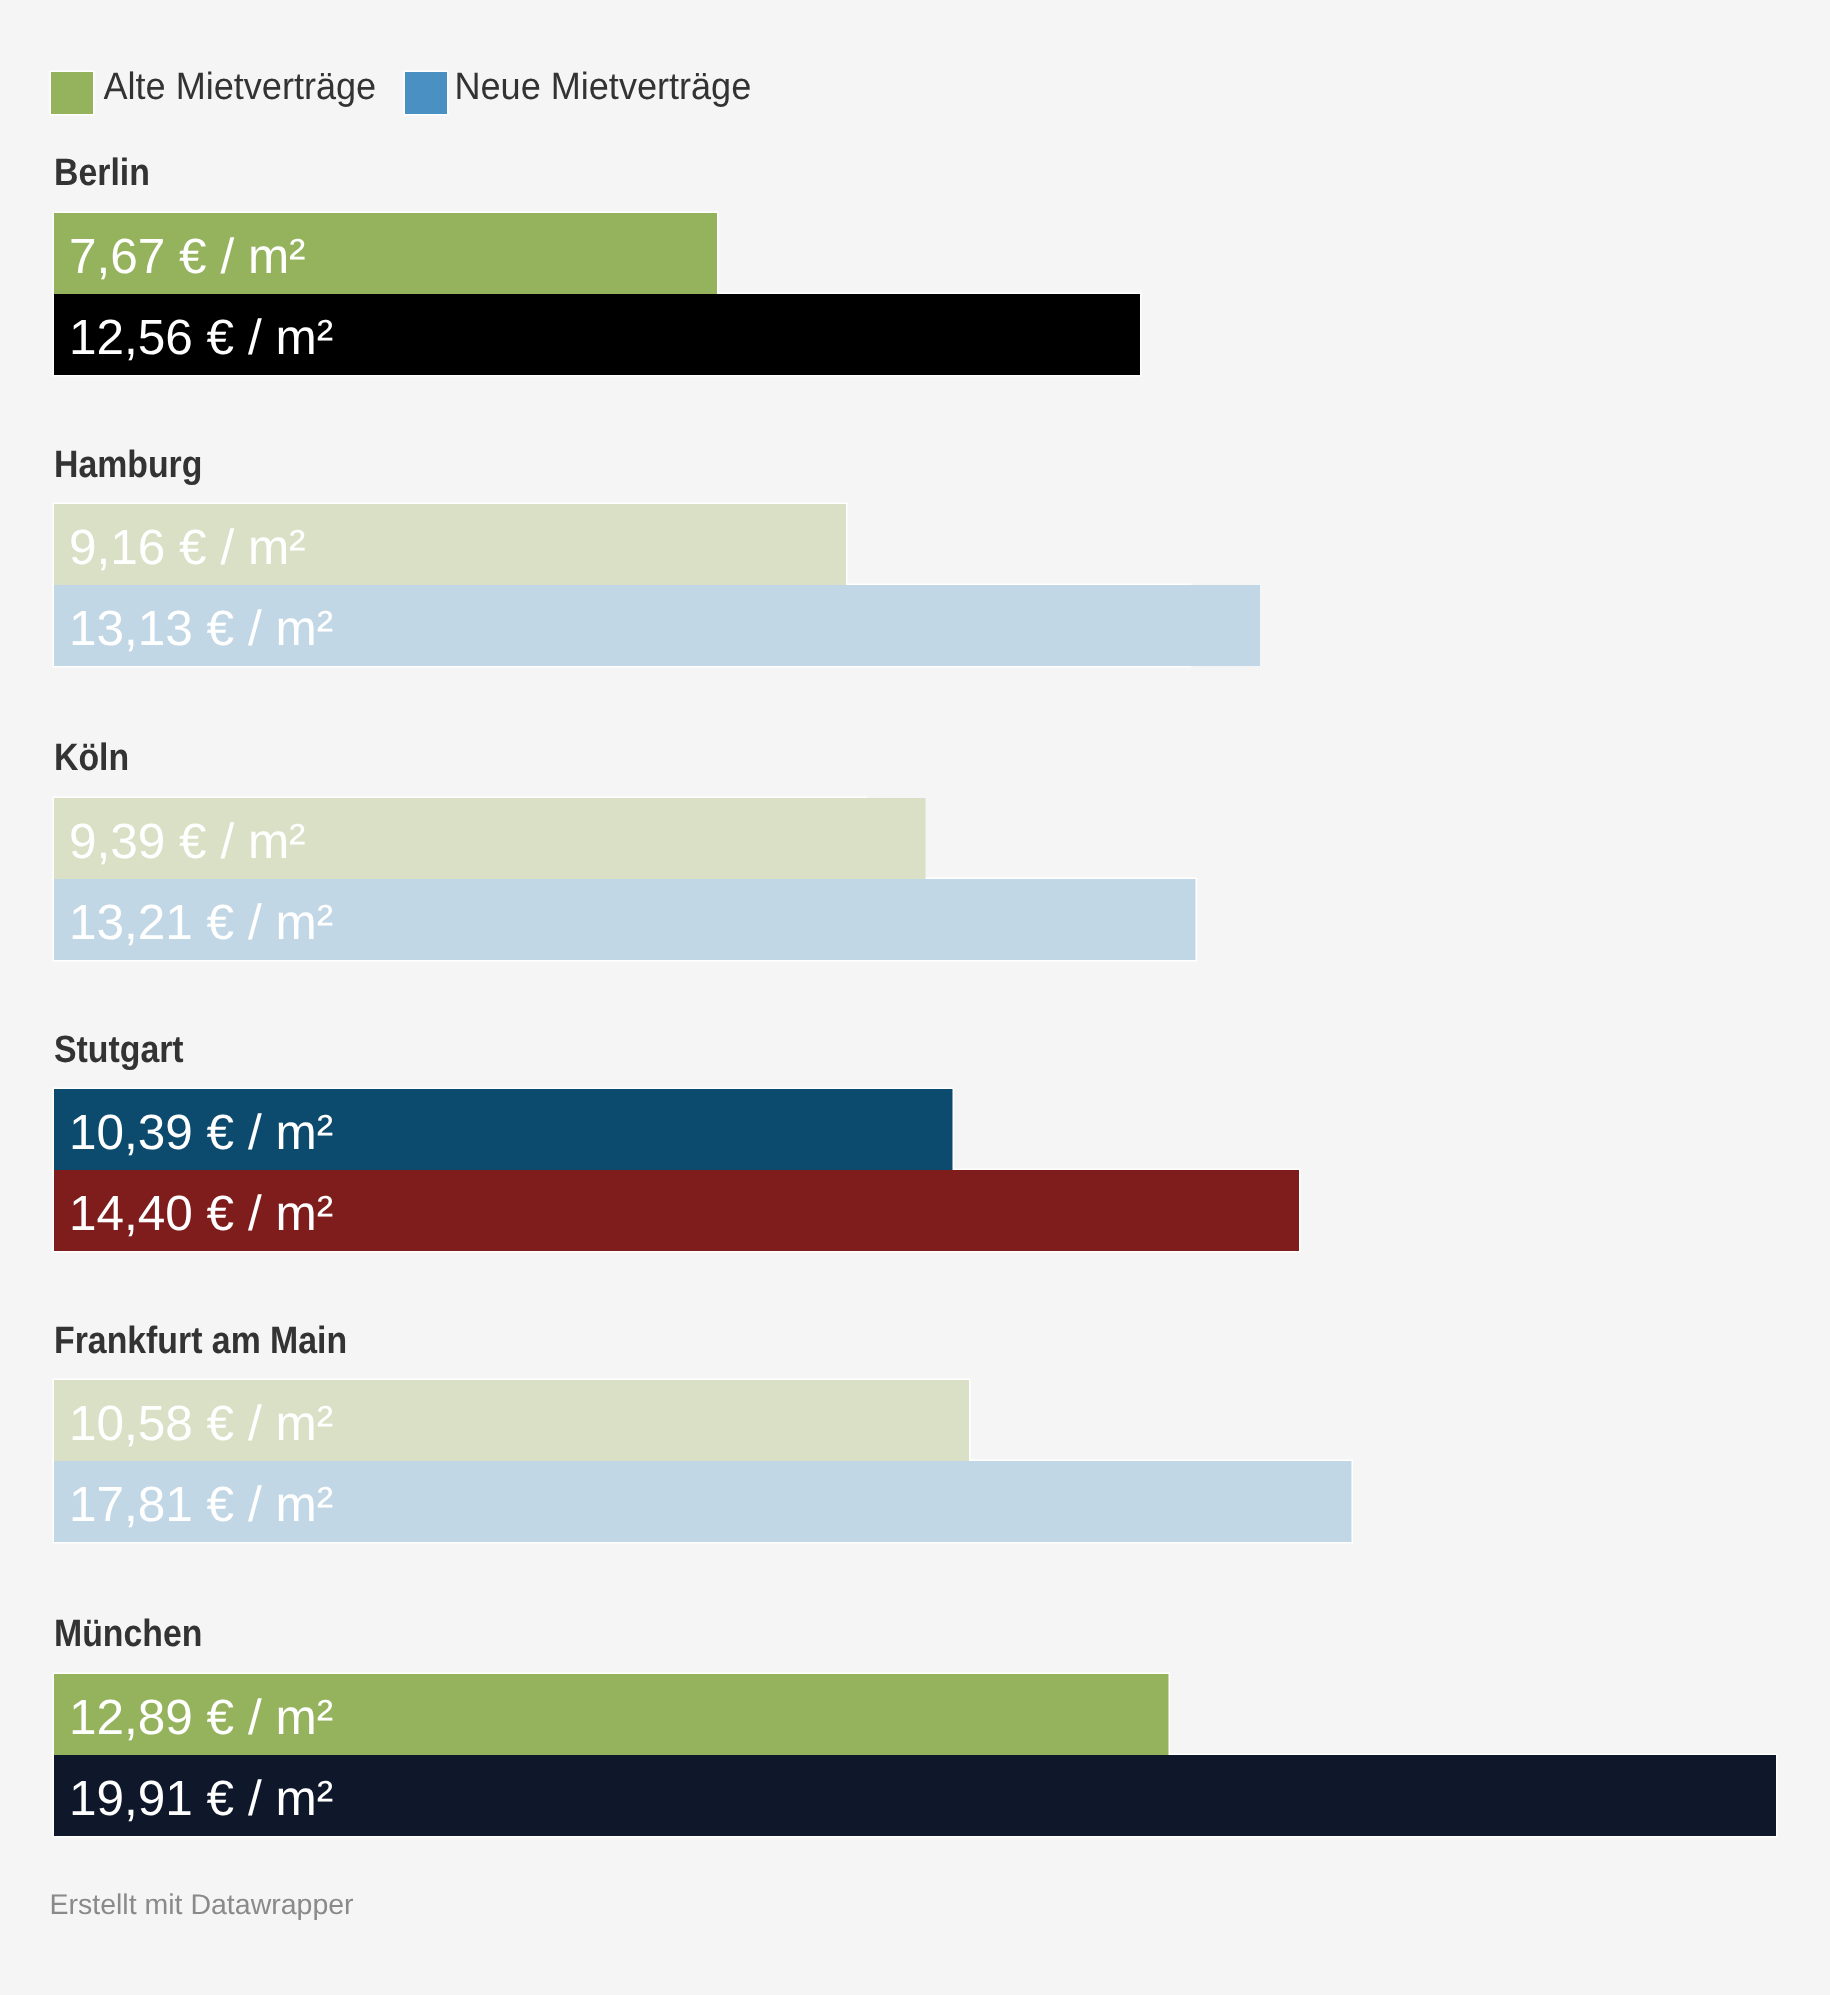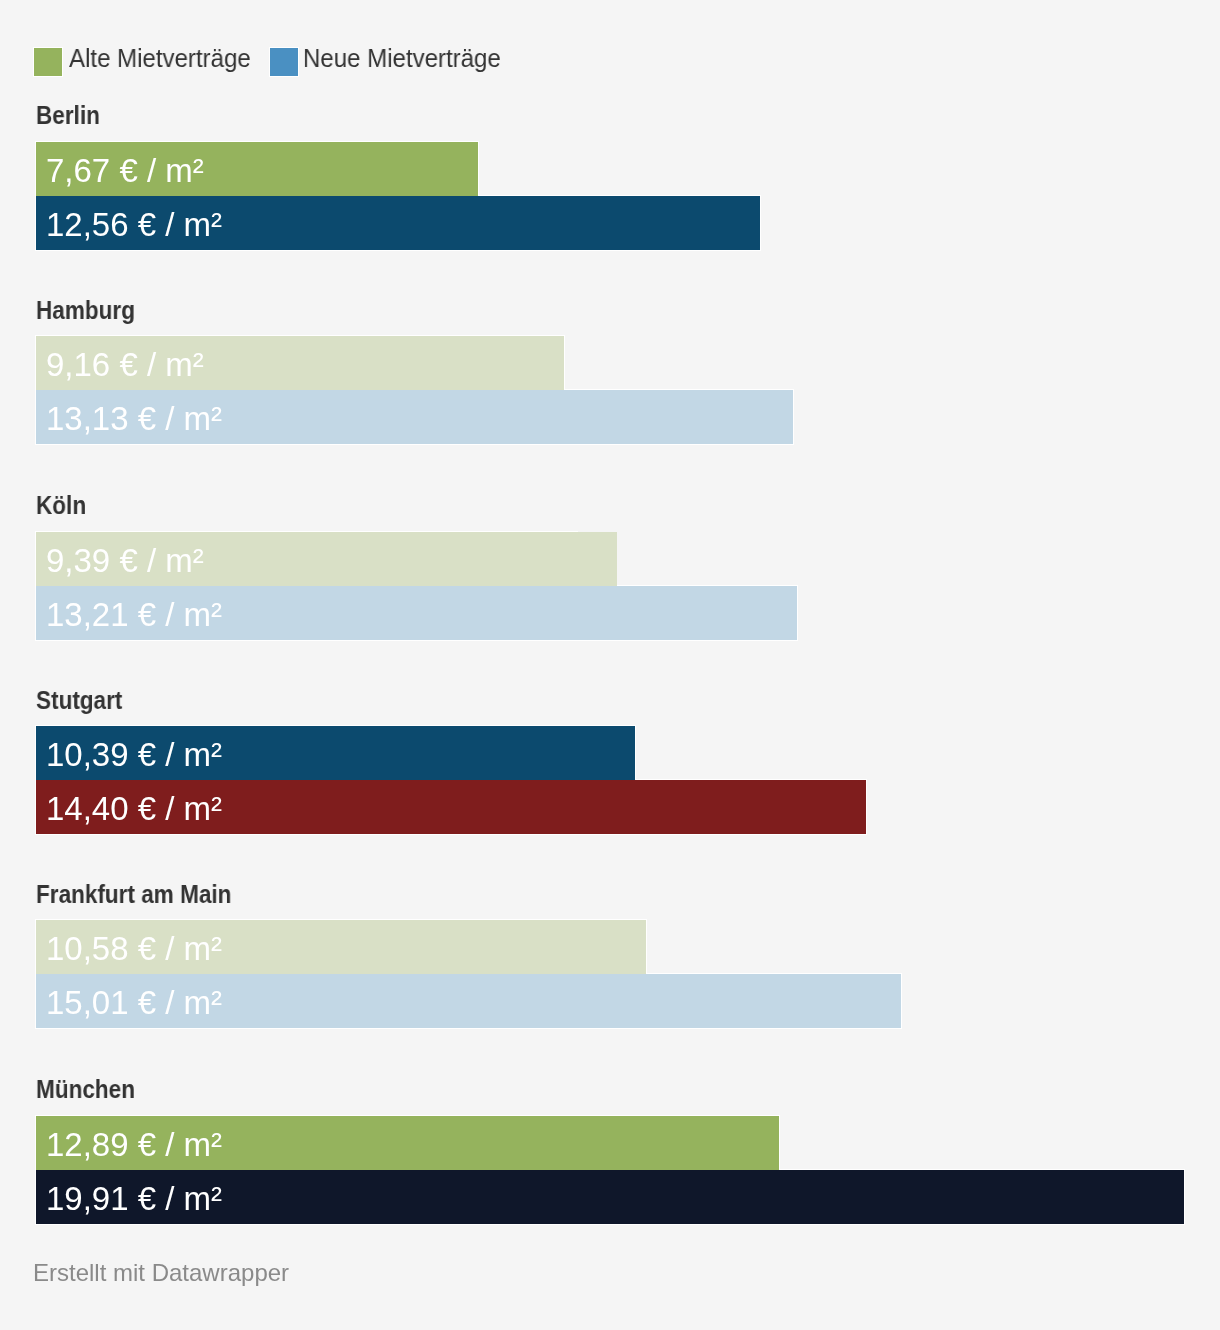--- a/index.html
+++ b/index.html
@@ -90,21 +90,21 @@
     line-height: 1;
     color: #ffffff;
     white-space: nowrap;
   }
 
   
   .footer {
     will-change: transform;
     position: absolute;
     left: 32.6px;
-    font-size: 24px;
+    font-size: 19px;
     line-height: 1;
     color: #8a8a8a;
     white-space: nowrap;
   }
 </style>
 </head>
 <body>
 
 <div id="chart-root">
 
@@ -137,30 +137,30 @@
         <div class="bar-halo" style="left: 35px; top: 972.8px; width: 867.176px; height: 56.2px;"></div>
         <div class="bar-halo" style="left: 35px; top: 1114.6px; width: 744.98px; height: 56.2px;"></div>
         <div class="bar-halo" style="left: 35px; top: 1168.8px; width: 1149.61px; height: 56.2px;"></div>
       </div>
       <div class="fill-layer">
         <div class="group" style="top: 141.6px;">
           <div class="group-label" style="top: -38.6px;">Berlin</div>
           <div class="bar" style="left: 36px; top: 0px; width: 442.099px; height: 54.2px; background-color: rgb(149, 179, 93);">
             <span class="bar-label" style="top: 12.5px;">7,67 € / m²</span>
           </div>
-          <div class="bar" style="left: 36px; top: 54.2px; width: 723.958px; height: 54.2px; background-color: #0c4a6e;">
+          <div class="bar" style="left: 36px; top: 54.2px; width: 723.958px; height: 54.2px; background-color: #000000;">
             <span class="bar-label" style="top: 12.5px;">12,56 € / m²</span>
           </div>
         </div>
         <div class="group" style="top: 335.6px;">
           <div class="group-label" style="top: -37.3px;">Hamburg</div>
           <div class="bar" style="left: 36px; top: 0px; width: 527.982px; height: 54.2px; background-color: rgb(217, 224, 198);">
             <span class="bar-label" style="top: 12.5px;">9,16 € / m²</span>
           </div>
-          <div class="bar" style="left: 36px; top: 54.2px; width: 756.813px; height: 54.2px; background-color: rgb(194, 215, 229);">
+          <div class="bar" style="left: 36px; top: 54.2px; width: 756.813px; height: 54.2px; background-color: rgb(194, 215, 229); padding-left: 47px;">
             <span class="bar-label" style="top: 12.5px;">13,13 € / m²</span>
           </div>
         </div>
         <div class="group" style="top: 531.6px;">
           <div class="group-label" style="top: -38.6px;">Köln</div>
           <div class="bar" style="left: 36px; top: 0px; width: 541.24px; height: 54.2px; background-color: rgb(217, 224, 198); padding-left: 40px;">
             <span class="bar-label" style="top: 12.5px;">9,39 € / m²</span>
           </div>
           <div class="bar" style="left: 36px; top: 54.2px; width: 761.424px; height: 54.2px; background-color: rgb(194, 215, 229);">
             <span class="bar-label" style="top: 12.5px;">13,21 € / m²</span>
@@ -174,21 +174,21 @@
           <div class="bar" style="left: 36px; top: 54.2px; width: 830.016px; height: 54.2px; background-color: #7f1d1d;">
             <span class="bar-label" style="top: 12.5px;">14,40 € / m²</span>
           </div>
         </div>
         <div class="group" style="top: 919.6px;">
           <div class="group-label" style="top: -37.3px;">Frankfurt am Main</div>
           <div class="bar" style="left: 36px; top: 0px; width: 609.831px; height: 54.2px; background-color: rgb(217, 224, 198);">
             <span class="bar-label" style="top: 12.5px;">10,58 € / m²</span>
           </div>
           <div class="bar" style="left: 36px; top: 54.2px; width: 865.176px; height: 54.2px; background-color: rgb(194, 215, 229);">
-            <span class="bar-label" style="top: 12.5px;">15,01 € / m²</span>
+            <span class="bar-label" style="top: 12.5px;">17,81 € / m²</span>
           </div>
         </div>
         <div class="group" style="top: 1115.6px;">
           <div class="group-label" style="top: -38.6px;">München</div>
           <div class="bar" style="left: 36px; top: 0px; width: 742.98px; height: 54.2px; background-color: rgb(149, 179, 93); text-align: center;">
             <span class="bar-label" style="top: 12.5px;">12,89 € / m²</span>
           </div>
           <div class="bar" style="left: 36px; top: 54.2px; width: 1147.61px; height: 54.2px; background-color: #0f172a;">
             <span class="bar-label" style="top: 12.5px;">19,91 € / m²</span>
           </div>

